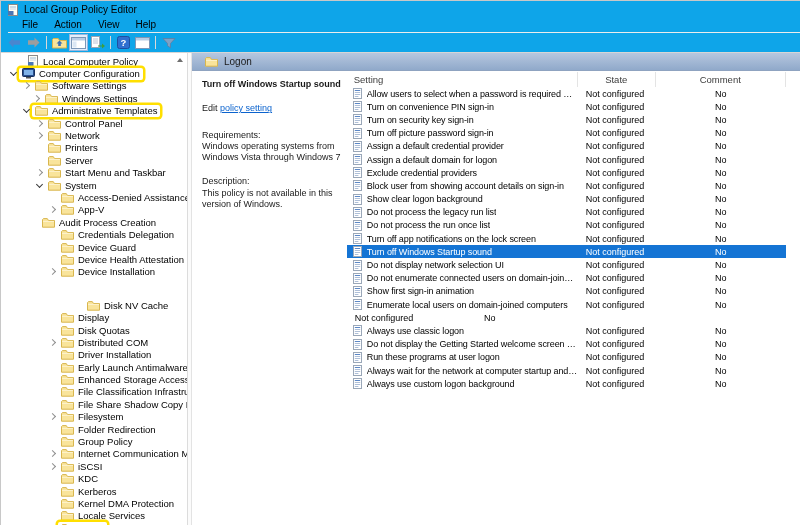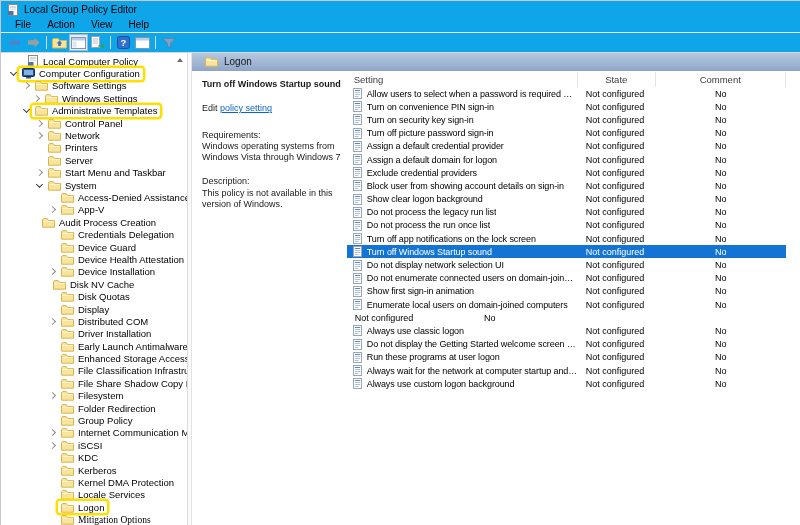--- a/index.html
+++ b/index.html
@@ -3,21 +3,21 @@
 <meta charset="utf-8">
 <style>
   :root{ --sel:#1474d4; --yellow:#ffdf00; }
   html,body{margin:0;padding:0;background:#fff;}
   .win{width:800px;height:525px;box-sizing:border-box;border-top:1px solid #c8c8c8;border-left:1px solid #c8c8c8;
        font-family:"Liberation Sans",sans-serif;font-size:10px;color:#000;overflow:hidden;background:#0ea5e9;}
   
   .titlebar{height:17px;display:flex;align-items:center;gap:5px;padding-left:6px;}
   .titlebar svg{display:block;}
   
-  .menubar{height:14px;display:flex;align-items:center;padding-left:6px;border-bottom:1px solid #ececec;}
+  .menubar{height:14px;display:flex;align-items:center;padding-left:6px;border-bottom:1px solid #ececec;margin-left:7px;}
   .mitem{padding:0 8px;line-height:14px;cursor:default;}
   
   .toolbar{height:19px;display:flex;align-items:center;padding-left:4px;border-bottom:1px solid #d6d6d6;}
   .tbtn{width:19px;height:17px;display:flex;align-items:center;justify-content:center;border:1px solid transparent;box-sizing:border-box;}
   .tbtn.active{background:#e4eefb;border-color:#9ab8e0;}
   .tsep{width:1px;height:13px;background:#d9d9d9;margin:0 3px;}
   .tbtn svg{display:block;}
   
   .main{display:flex;height:473px;}
   .tree{width:187px;box-sizing:border-box;border-right:1px solid #dcdcdc;position:relative;overflow:hidden;padding-top:2px;background:#fff;}
@@ -388,54 +388,54 @@
             <span class="tline">
               <span>
                 <svg width="13" height="11" viewBox="0 0 13 11">
                   <path d="M0.5 2.5 L0.5 10.2 L12.5 10.2 L12.5 3.5 L6.5 3.5 L5.3 1.6 L1.5 1.6 Z" fill="#f9e49b" stroke="#d8b64e"></path>
                   <path d="M1 4.4 L12 4.4" stroke="#fdf3cf" stroke-width="1"></path>
                 </svg>
               </span>
               <span class="tlabel">Device Installation</span>
             </span>
           </div>
-          <div class="trow" style="padding-left: 37px;">
+          <div class="trow" style="padding-left: 71px; margin-top: 21px;">
             <span class="chev"></span>
             <span class="tline">
               <span>
                 <svg width="13" height="11" viewBox="0 0 13 11">
                   <path d="M0.5 2.5 L0.5 10.2 L12.5 10.2 L12.5 3.5 L6.5 3.5 L5.3 1.6 L1.5 1.6 Z" fill="#f9e49b" stroke="#d8b64e"></path>
                   <path d="M1 4.4 L12 4.4" stroke="#fdf3cf" stroke-width="1"></path>
                 </svg>
               </span>
               <span class="tlabel">Disk NV Cache</span>
             </span>
           </div>
           <div class="trow" style="padding-left: 45px;">
             <span class="chev"></span>
             <span class="tline">
               <span>
                 <svg width="13" height="11" viewBox="0 0 13 11">
                   <path d="M0.5 2.5 L0.5 10.2 L12.5 10.2 L12.5 3.5 L6.5 3.5 L5.3 1.6 L1.5 1.6 Z" fill="#f9e49b" stroke="#d8b64e"></path>
                   <path d="M1 4.4 L12 4.4" stroke="#fdf3cf" stroke-width="1"></path>
                 </svg>
               </span>
+              <span class="tlabel">Display</span>
+            </span>
+          </div>
+          <div class="trow" style="padding-left: 45px;">
+            <span class="chev"></span>
+            <span class="tline">
+              <span>
+                <svg width="13" height="11" viewBox="0 0 13 11">
+                  <path d="M0.5 2.5 L0.5 10.2 L12.5 10.2 L12.5 3.5 L6.5 3.5 L5.3 1.6 L1.5 1.6 Z" fill="#f9e49b" stroke="#d8b64e"></path>
+                  <path d="M1 4.4 L12 4.4" stroke="#fdf3cf" stroke-width="1"></path>
+                </svg>
+              </span>
               <span class="tlabel">Disk Quotas</span>
-            </span>
-          </div>
-          <div class="trow" style="padding-left: 45px;">
-            <span class="chev"></span>
-            <span class="tline">
-              <span>
-                <svg width="13" height="11" viewBox="0 0 13 11">
-                  <path d="M0.5 2.5 L0.5 10.2 L12.5 10.2 L12.5 3.5 L6.5 3.5 L5.3 1.6 L1.5 1.6 Z" fill="#f9e49b" stroke="#d8b64e"></path>
-                  <path d="M1 4.4 L12 4.4" stroke="#fdf3cf" stroke-width="1"></path>
-                </svg>
-              </span>
-              <span class="tlabel">Display</span>
             </span>
           </div>
           <div class="trow" style="padding-left: 45px;">
             <span class="chev col">
               <i></i>
             </span>
             <span class="tline">
               <span>
                 <svg width="13" height="11" viewBox="0 0 13 11">
                   <path d="M0.5 2.5 L0.5 10.2 L12.5 10.2 L12.5 3.5 L6.5 3.5 L5.3 1.6 L1.5 1.6 Z" fill="#f9e49b" stroke="#d8b64e"></path>

